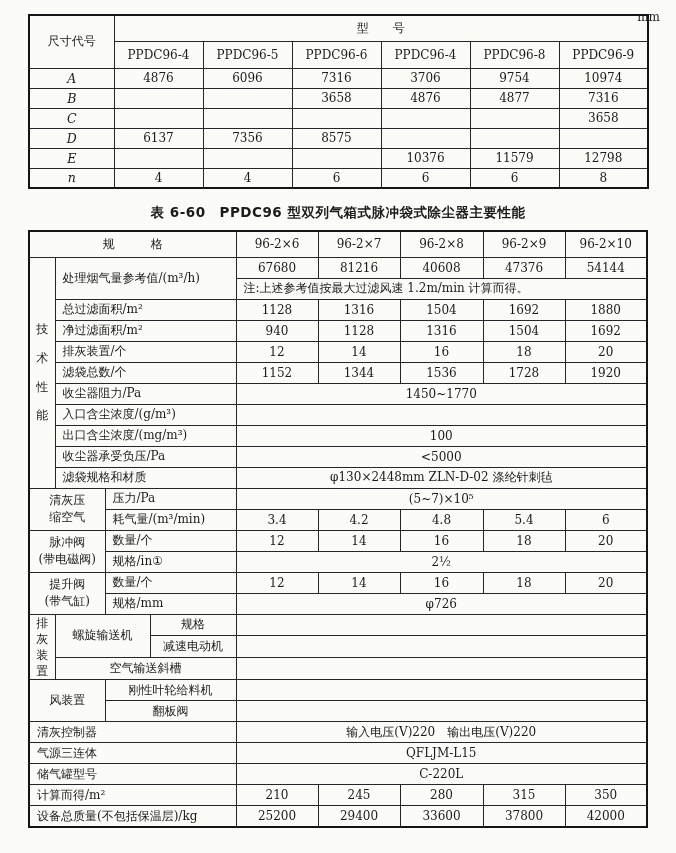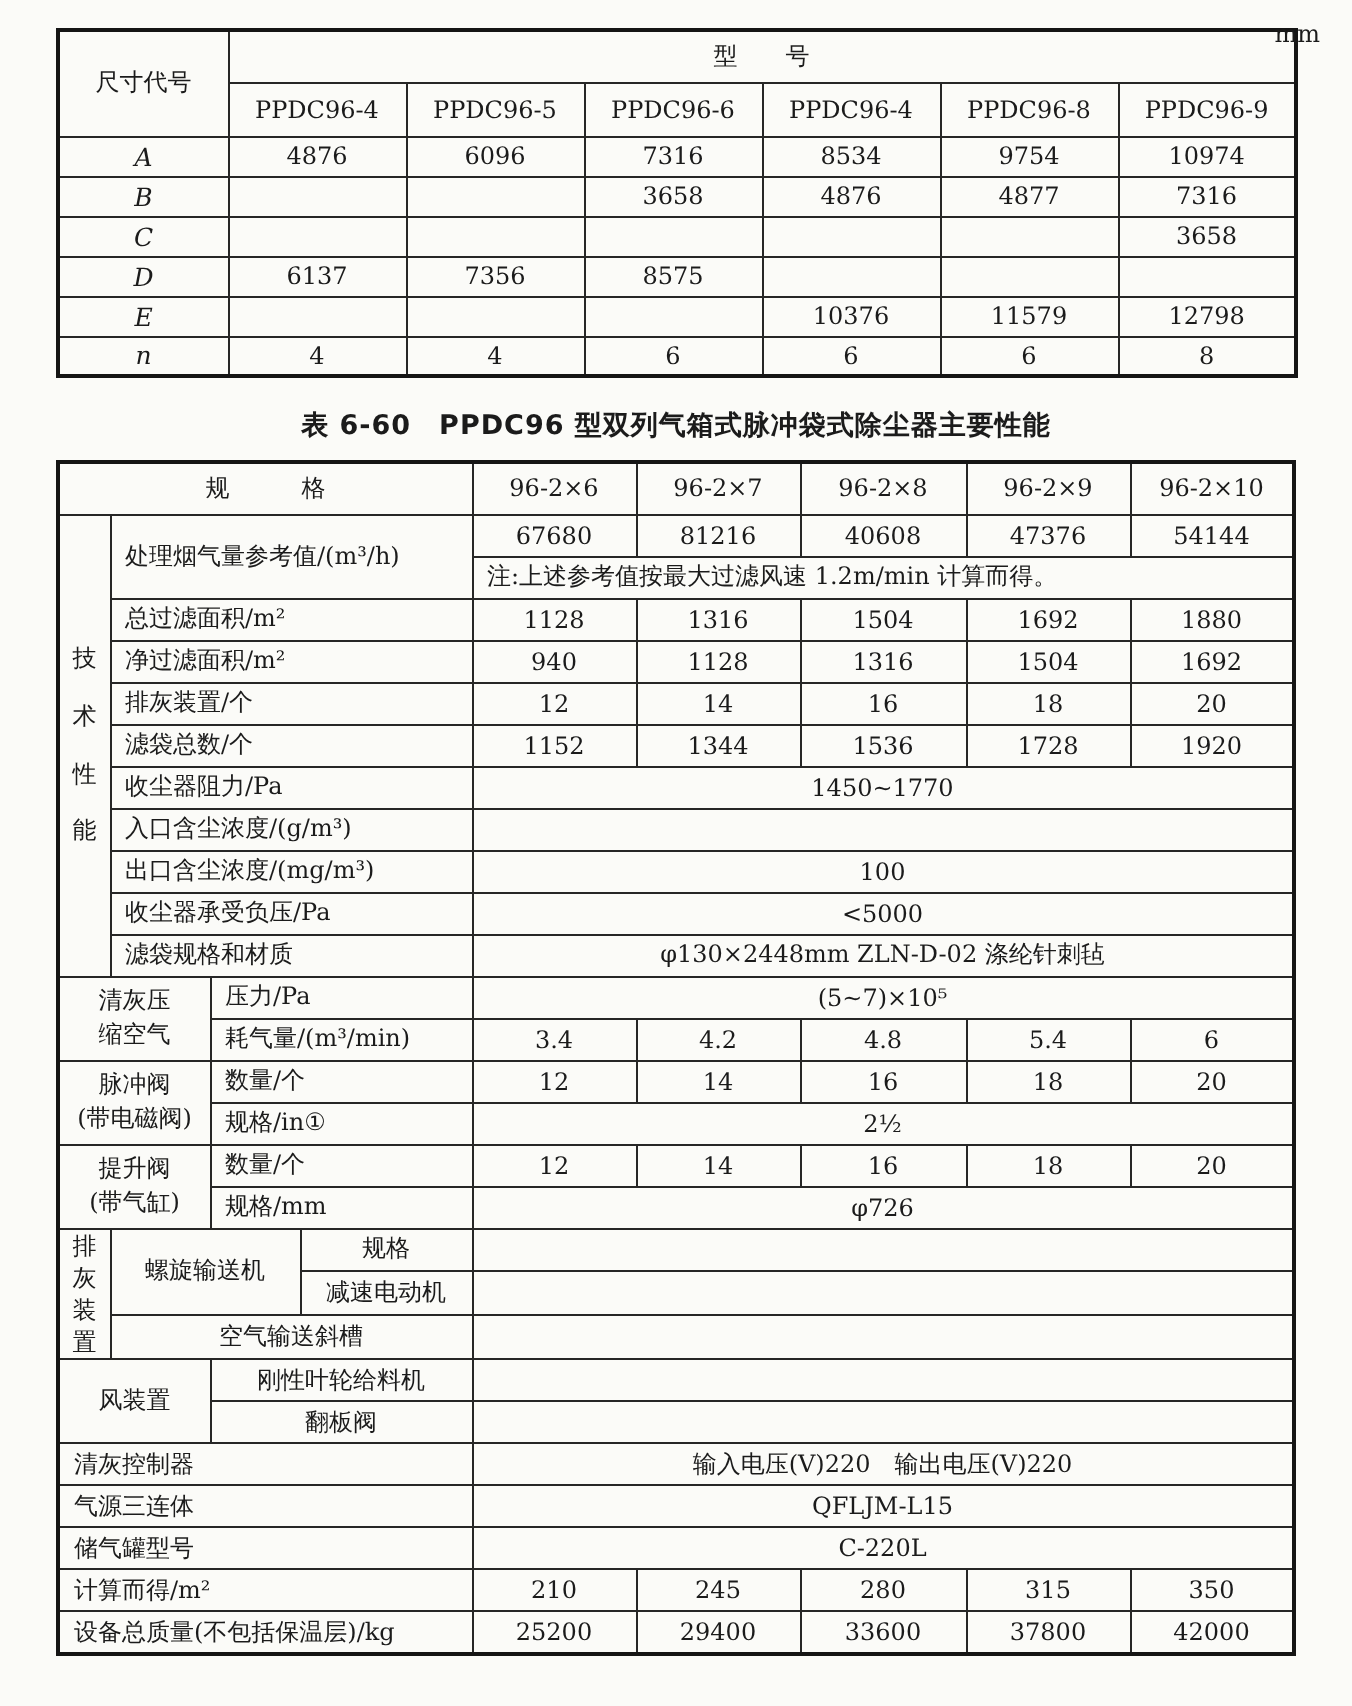--- a/index.html
+++ b/index.html
@@ -80,21 +80,21 @@
       <th>PPDC96-6</th>
       <th>PPDC96-4</th>
       <th>PPDC96-8</th>
       <th>PPDC96-9</th>
     </tr>
     <tr class="data">
       <th class="it">A</th>
       <td>4876</td>
       <td>6096</td>
       <td>7316</td>
-      <td>8534</td>
+      <td>3706</td>
       <td>9754</td>
       <td>10974</td>
     </tr>
     <tr class="data">
       <th class="it">B</th>
       <td></td>
       <td></td>
       <td>3658</td>
       <td>4876</td>
       <td>4877</td>

